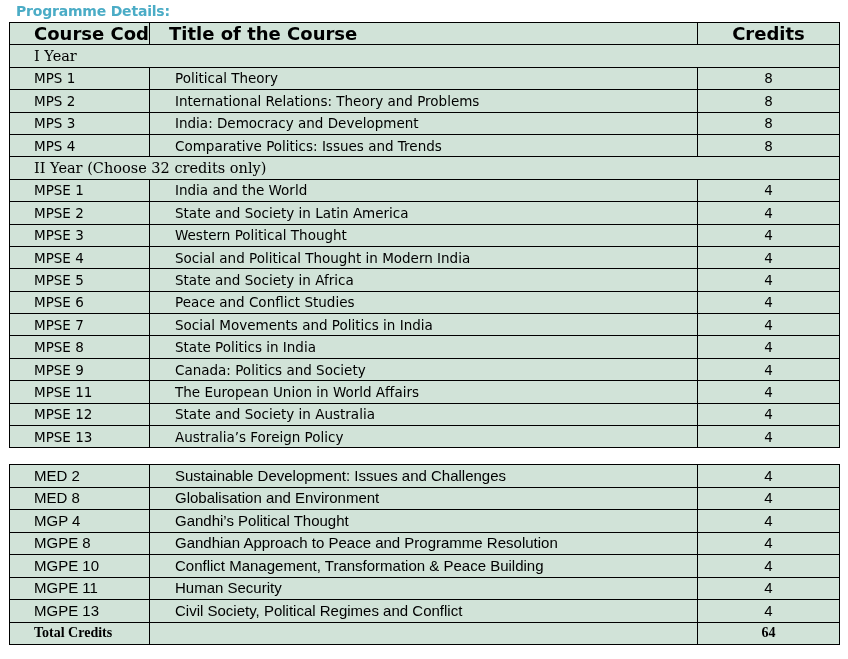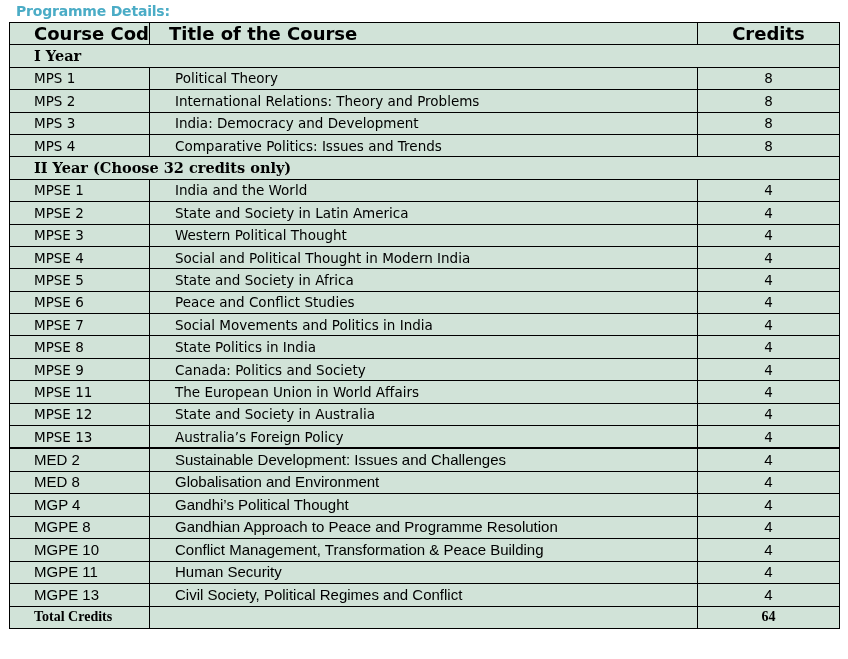--- a/index.html
+++ b/index.html
@@ -12,31 +12,31 @@
     table.prog {
       position: absolute; left: 9px; width: 830px;
       border-collapse: collapse; table-layout: fixed;
       background: #D1E3D8;
     }
     table.prog td {
       border: 1px solid #000; padding: 0; height: 21.4px; line-height: 20px;
       font-size: 13.5px; white-space: nowrap; overflow: hidden;
     }
     #table-top { top: 22px; }
-    #table-bottom { top: 448px; }
+    #table-bottom { top: 464px; }
     col.c1 { width: 140px; }
     col.c2 { width: 548px; }
     col.c3 { width: 142px; }
     td.code { padding-left: 24px !important; }
     td.title { padding-left: 25px !important; }
     td.credit { text-align: center; }
     tr.head td { font-weight: bold; font-size: 18px; }
     tr.head td.code { padding-left: 24px !important; }
     tr.head td.title { padding-left: 19px !important; }
-    tr.section td { font-weight: bold; font-family: "DejaVu Serif", serif; font-size: 14.5px; padding-left: 24px; }
+    tr.section td { font-weight: normal; font-family: "DejaVu Serif", serif; font-size: 14.5px; padding-left: 24px; }
     #table-bottom td { font-family: "Liberation Sans", sans-serif; font-size: 15px; height: 21.5px; }
     #table-bottom tr.total td { font-family: Liberation Serif, serif; font-weight: bold; font-size: 14px; }
   </style>
 </head>
 <body>
 
 <div class="page-title">Programme Details:</div>
 
 <table class="prog" id="table-top">
   <colgroup>

